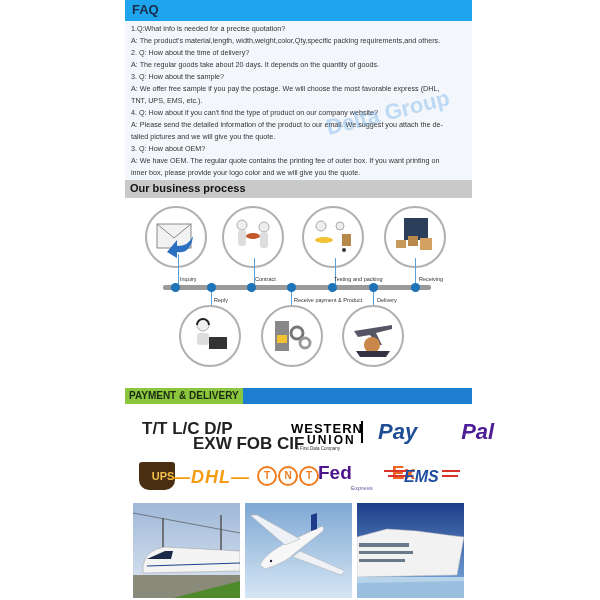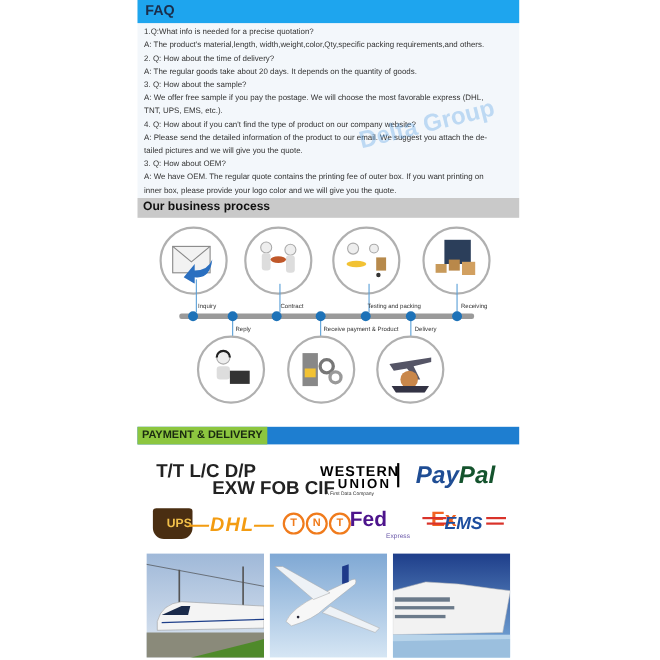--- a/index.html
+++ b/index.html
@@ -26,21 +26,21 @@
   
   #pay-header { left:125px; top:388px; width:347px; height:16px; background:#1e7ed0; }
   #pay-green { left:0; top:0; width:118px; height:16px; background:#8cc63f; }
   #pay-title { left:4px; top:2px; font-size:10px; font-weight:bold; color:#1a2a10; }
   .payterm { position:absolute; font-weight:bold; color:#222; font-size:17px; white-space:nowrap; }
   #wu1 { left:291px; top:421px; font-size:13px; font-weight:900; letter-spacing:1px; color:#000; }
   #wu2 { left:307px; top:433px; font-size:12px; font-weight:900; letter-spacing:2px; color:#000; }
   #wu3 { left:296px; top:446px; font-size:4.5px; color:#333; }
   #wu-bar { left:361px; top:421px; width:2px; height:22px; background:#000; }
   #paypal { left:378px; top:419px; font-size:22px; font-weight:bold; font-style:italic; color:#1f4d94; }
-  #paypal .pal { color:#14532d; }
+  #paypal .pal { color:#4c1d95;margin-left:44px; }
 
   
   #ups { left:139px; top:462px; width:24px; height:28px; background:#4a2e12; border-radius:3px 3px 10px 10px; color:#f2c04a; font-weight:bold; font-size:11px; text-align:center; line-height:28px;padding-left:12px; }
   #dhl { left:172px; top:467px; font-size:18px; font-weight:900; font-style:italic; color:#f39c12; letter-spacing:1px; }
   #tnt { left:257px; top:465px; }
   .tntc { display:inline-block; width:16px; height:16px; border-radius:50%; border:2px solid #f07b1c; color:#f07b1c; font-weight:bold; font-size:10px; text-align:center; line-height:16px; margin-right:1px; }
   #fedex { left:318px; top:462px; font-size:19px; font-weight:bold; color:#4d148c; }
   #fedex .ex { color:#f26322;margin-left:40px; }
   #fedex-express { left:351px; top:485px; font-size:6px; color:#6a58a8; }
   #ems { left:384px; top:468px; font-size:16px; font-weight:900; font-style:italic; color:#1d4d9e; }

